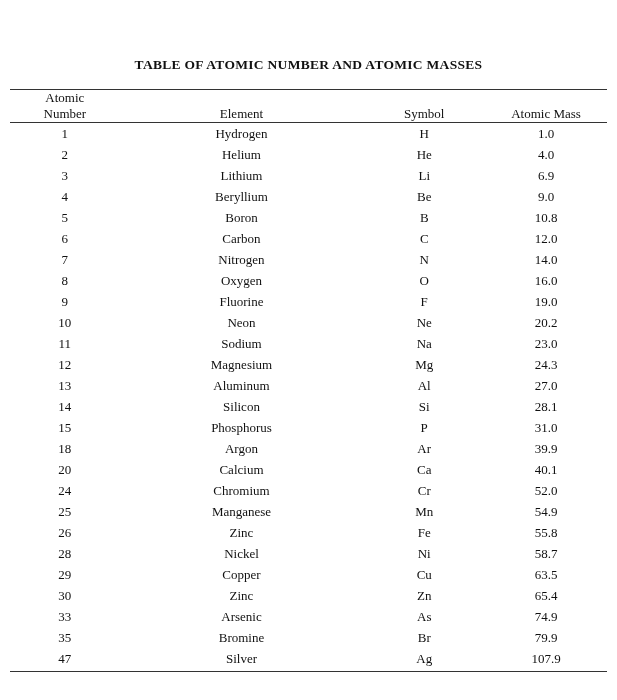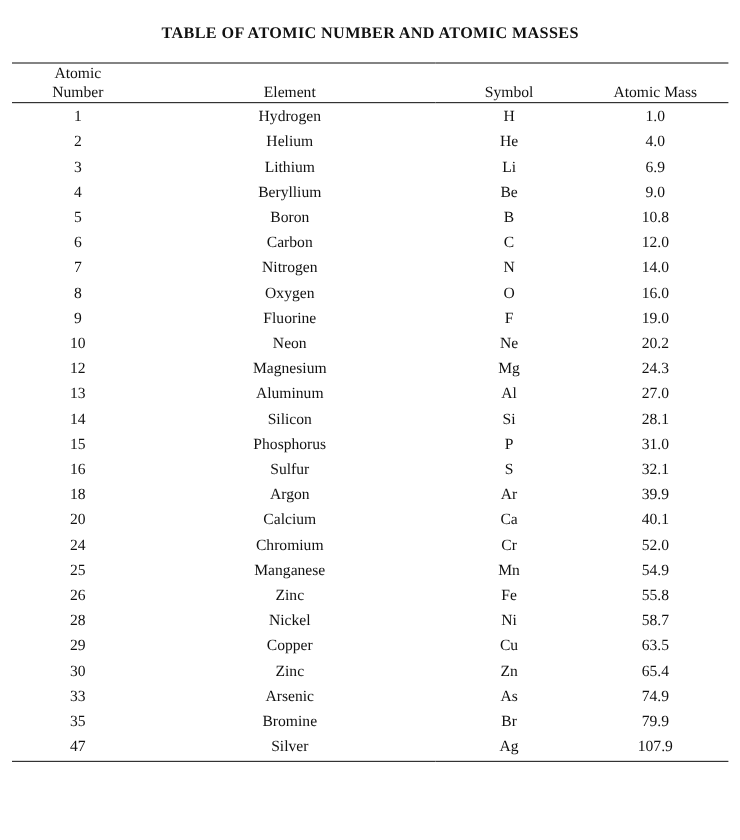--- a/index.html
+++ b/index.html
@@ -11,20 +11,21 @@
       width: 617px;
       min-height: 700px;
       padding: 20px 10px;
     }
     .page-title {
       text-align: center;
       font-weight: bold;
       font-size: 13.5px;
       margin-bottom: 16px;
       letter-spacing: 0.3px;
+      margin-top: 37px;
     }
     table {
       width: 100%;
       border-collapse: collapse;
     }
     thead tr th {
       text-align: center;
       padding: 0 8px;
       font-weight: normal;
       font-size: 13px;
@@ -123,20 +124,26 @@
         <td>F</td>
         <td>19.0</td>
       </tr>
       <tr>
         <td>10</td>
         <td>Neon</td>
         <td>Ne</td>
         <td>20.2</td>
       </tr>
       <tr>
+        <td>11</td>
+        <td>Sodium</td>
+        <td>Na</td>
+        <td>23.0</td>
+      </tr>
+      <tr>
         <td>12</td>
         <td>Magnesium</td>
         <td>Mg</td>
         <td>24.3</td>
       </tr>
       <tr>
         <td>13</td>
         <td>Aluminum</td>
         <td>Al</td>
         <td>27.0</td>
@@ -147,26 +154,20 @@
         <td>Si</td>
         <td>28.1</td>
       </tr>
       <tr>
         <td>15</td>
         <td>Phosphorus</td>
         <td>P</td>
         <td>31.0</td>
       </tr>
       <tr>
-        <td>16</td>
-        <td>Sulfur</td>
-        <td>S</td>
-        <td>32.1</td>
-      </tr>
-      <tr>
         <td>18</td>
         <td>Argon</td>
         <td>Ar</td>
         <td>39.9</td>
       </tr>
       <tr>
         <td>20</td>
         <td>Calcium</td>
         <td>Ca</td>
         <td>40.1</td>

